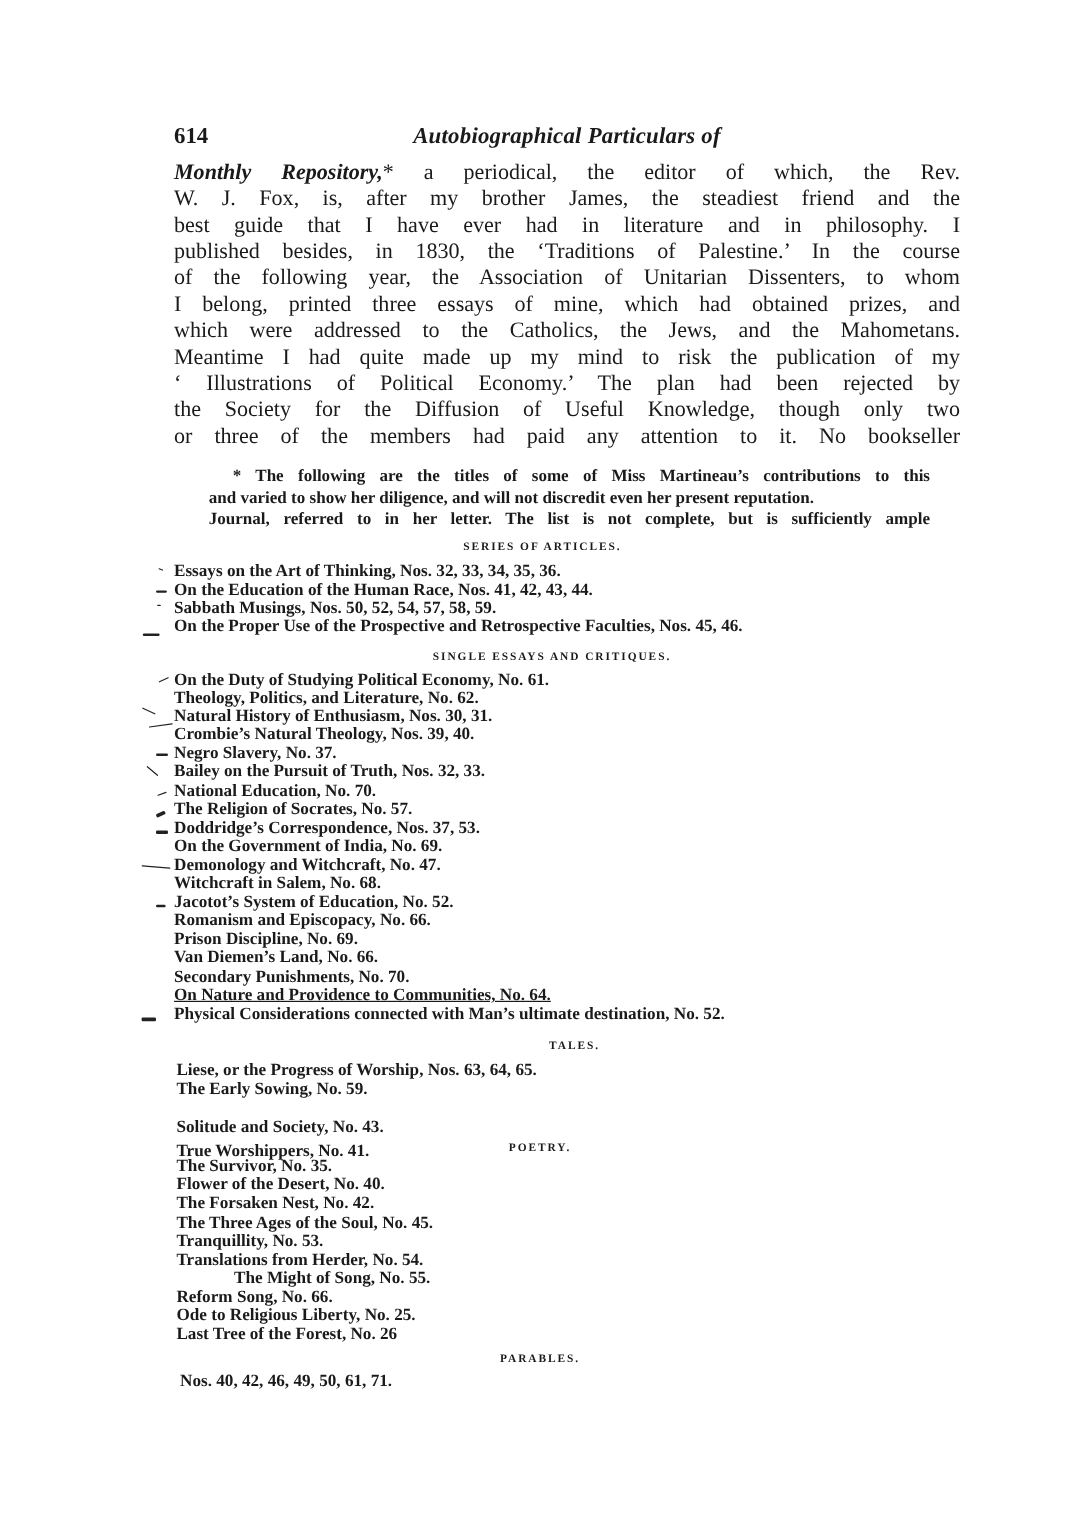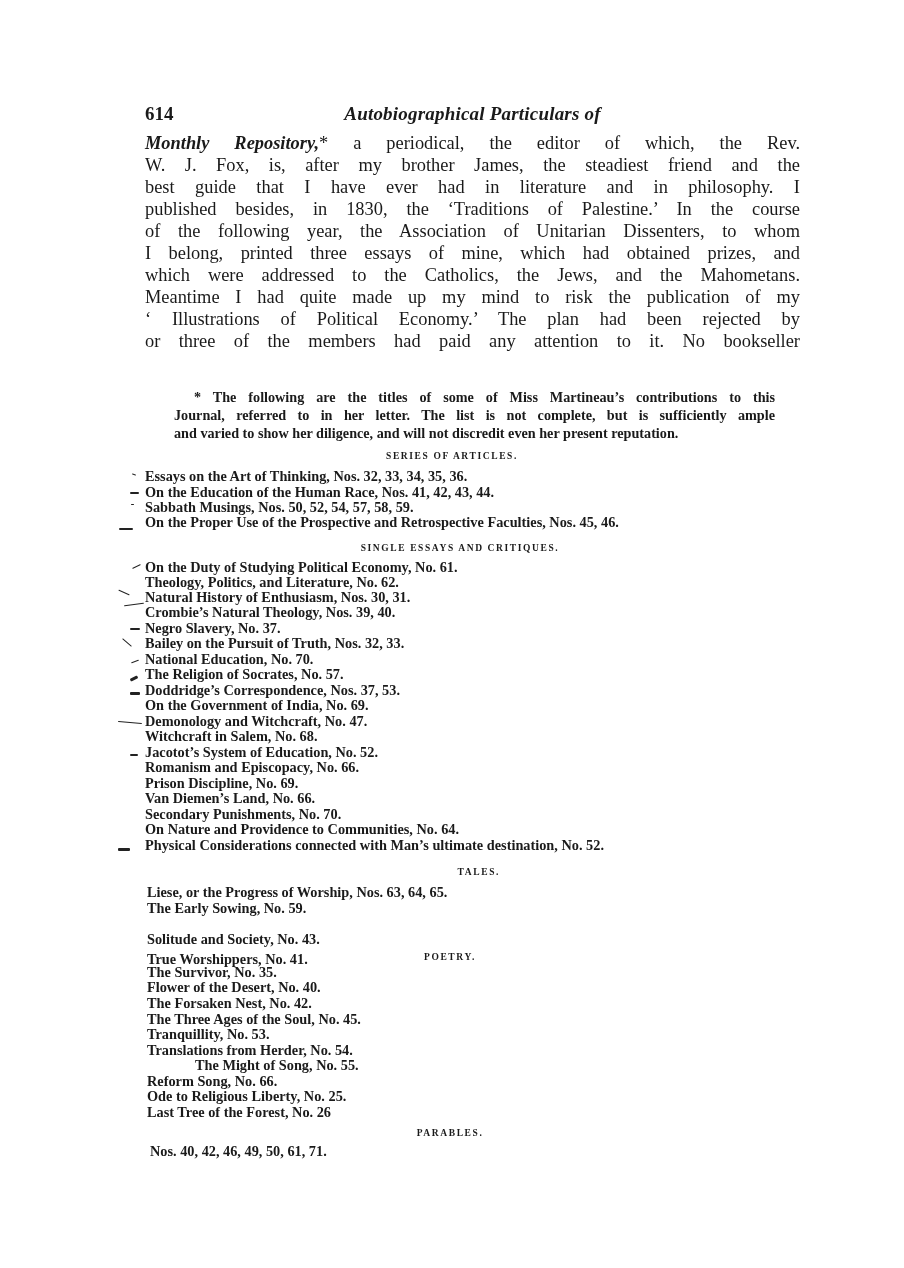--- a/index.html
+++ b/index.html
@@ -36,27 +36,28 @@
   <div class="body-text">
     <div class="body-line"><span class="ital">Monthly Repository,</span><span>* a periodical, the editor of which, the Rev.</span></div>
     <div class="body-line">W. J. Fox, is, after my brother James, the steadiest friend and the</div>
     <div class="body-line">best guide that I have ever had in literature and in philosophy. I</div>
     <div class="body-line">published besides, in 1830, the ‘Traditions of Palestine.’ In the course</div>
     <div class="body-line">of the following year, the Association of Unitarian Dissenters, to whom</div>
     <div class="body-line">I belong, printed three essays of mine, which had obtained prizes, and</div>
     <div class="body-line">which were addressed to the Catholics, the Jews, and the Mahometans.</div>
     <div class="body-line">Meantime I had quite made up my mind to risk the publication of my</div>
     <div class="body-line">‘ Illustrations of Political Economy.’ The plan had been rejected by</div>
+    <div class="body-line">the Society for the Diffusion of Useful Knowledge, though only two</div>
     <div class="body-line">or three of the members had paid any attention to it. No bookseller</div>
   </div>
 
   <div class="footnote">
     <div class="fn-line first">* The following are the titles of some of Miss Martineau’s contributions to this</div>
+    <div class="fn-line last">and varied to show her diligence, and will not discredit even her present reputation.</div>
     <div class="fn-line">Journal, referred to in her letter. The list is not complete, but is sufficiently ample</div>
-    <div class="fn-line last">and varied to show her diligence, and will not discredit even her present reputation.</div>
   </div>
 
   <div class="section-head" style="left:342px; top:451px; width:220px;">SERIES OF ARTICLES.</div>
   <div class="entry" style="left:145px; top:469px;">Essays on the Art of Thinking, Nos. 32, 33, 34, 35, 36.</div>
   <div class="entry" style="left:145px; top:485px;">On the Education of the Human Race, Nos. 41, 42, 43, 44.</div>
   <div class="entry" style="left:145px; top:500px;">Sabbath Musings, Nos. 50, 52, 54, 57, 58, 59.</div>
   <div class="entry" style="left:145px; top:515px;">On the Proper Use of the Prospective and Retrospective Faculties, Nos. 45, 46.</div>
 
   <div class="section-head" style="left:310px; top:543px; width:300px;">SINGLE ESSAYS AND CRITIQUES.</div>
   <div class="entry" style="left:145px; top:560px;">On the Duty of Studying Political Economy, No. 61.</div>
@@ -69,21 +70,21 @@
   <div class="entry" style="left:145px; top:667px;">The Religion of Socrates, No. 57.</div>
   <div class="entry" style="left:145px; top:683px;">Doddridge’s Correspondence, Nos. 37, 53.</div>
   <div class="entry" style="left:145px; top:698px;">On the Government of India, No. 69.</div>
   <div class="entry" style="left:145px; top:714px;">Demonology and Witchcraft, No. 47.</div>
   <div class="entry" style="left:145px; top:729px;">Witchcraft in Salem, No. 68.</div>
   <div class="entry" style="left:145px; top:745px;">Jacotot’s System of Education, No. 52.</div>
   <div class="entry" style="left:145px; top:760px;">Romanism and Episcopacy, No. 66.</div>
   <div class="entry" style="left:145px; top:776px;">Prison Discipline, No. 69.</div>
   <div class="entry" style="left:145px; top:791px;">Van Diemen’s Land, No. 66.</div>
   <div class="entry" style="left:145px; top:807px;">Secondary Punishments, No. 70.</div>
-  <div class="entry" style="left:145px; top:822px;">On Nature and Providence to Communities, No. 64.</div>
+  <div class="entry" style="left:145px; top:822px;text-decoration:underline;">On Nature and Providence to Communities, No. 64.</div>
   <div class="entry" style="left:145px; top:838px;">Physical Considerations connected with Man’s ultimate destination, No. 52.</div>
 
   <div class="section-head" style="left:400px; top:867px; width:100px;text-align:right;">TALES.</div>
   <div class="entry" style="left:147px; top:885px;">Liese, or the Progress of Worship, Nos. 63, 64, 65.</div>
   <div class="entry" style="left:147px; top:901px;">The Early Sowing, No. 59.</div>
   <div class="entry" style="left:147px; top:916px;margin-top:36px;">True Worshippers, No. 41.</div>
   <div class="entry" style="left:147px; top:932px;">Solitude and Society, No. 43.</div>
 
   <div class="section-head" style="left:400px; top:952px; width:100px;">POETRY.</div>
   <div class="entry" style="left:147px; top:965px;">The Survivor, No. 35.</div>

